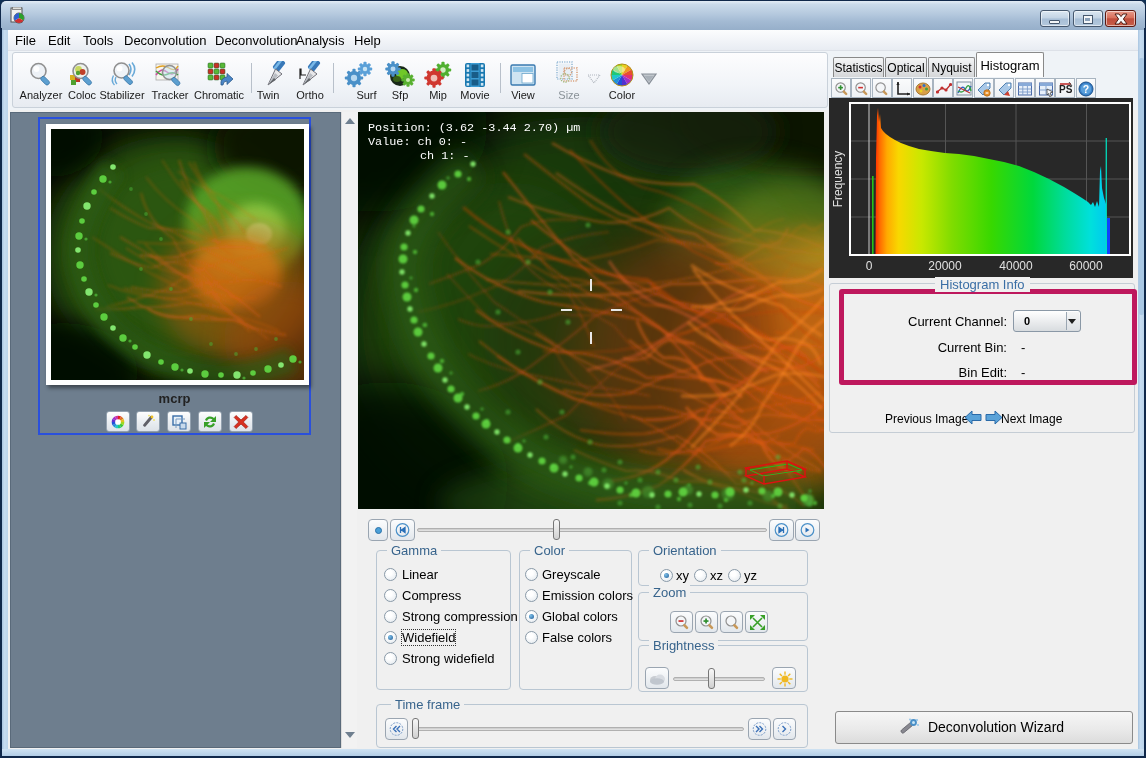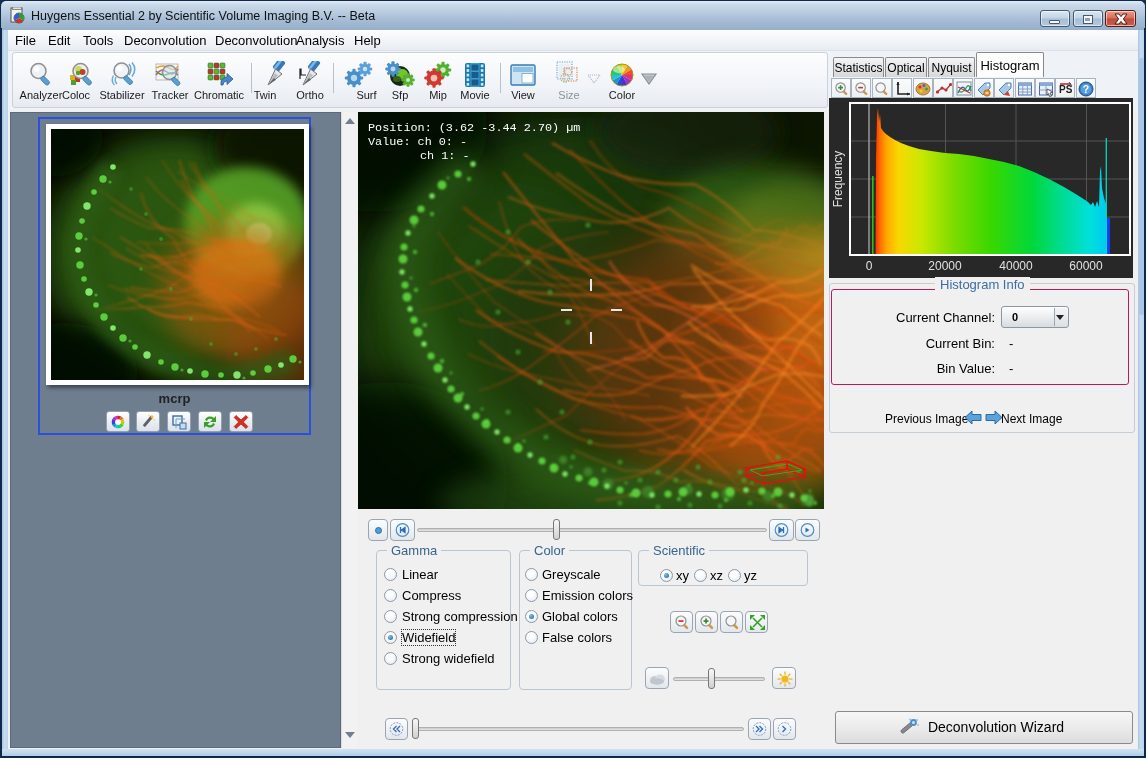--- a/index.html
+++ b/index.html
@@ -42,21 +42,21 @@
  background:radial-gradient(circle at 35% 35%,#7ec0e8,#1e5a96)}
 .rlabel{position:absolute;font-size:13px;color:#000}
 .slider-track{position:absolute;height:4px;border-radius:2px;background:linear-gradient(#c8c8c8,#e8e8e8);border:1px solid #b0b0b0}
 .slider-handle{position:absolute;width:7px;height:21px;border:1px solid #767676;border-radius:3px;
  background:linear-gradient(#f8f8f8,#d0d0d0)}
 #rightpanel{left:825px;top:-58px;width:312px;height:697px}
 .tab{position:absolute;font-size:12px;color:#000;border:1px solid #898989;border-bottom:none;
  background:linear-gradient(#f4f5f6,#e2e3e5 60%,#d5d7d9);border-radius:2px 2px 0 0;text-align:center}
 .itembtn{position:absolute;top:0;width:20px;height:20px;border:1px solid #a8b4c0;background:linear-gradient(#fafbfc,#eef1f4)}
 #histinfo-outer{position:absolute;left:2px;top:231px;width:306px;height:150px;border:1px solid #c5cdd5;border-radius:3px}
-#histinfo{position:absolute;left:4px;top:237px;width:298px;height:96px;border:1px solid #be185d;border-radius:3px}
+#histinfo{position:absolute;left:12px;top:237px;width:298px;height:96px;border:5px solid #be185d;border-radius:3px}
 .ilabel{position:absolute;font-size:13px;color:#000;text-align:right;width:150px}
 #combo{position:absolute;left:169px;top:16px;width:68px;height:22px;border:1px solid #8a98a6;border-radius:3px;
  background:linear-gradient(#ffffff,#e8eaec 60%,#d8dcdf)}
 #wizbtn{position:absolute;left:8px;top:659px;width:298px;height:33px;border:1px solid #8a8a8a;border-radius:3px;
  background:linear-gradient(#f6f6f6,#eaeaea 55%,#dcdcdc);font-size:14px;color:#000;text-align:center;line-height:31px}
 .edge{background:linear-gradient(90deg,#a8c4e0,#c6dcf0 40%,#bcd4ea);z-index:30}
 </style></head><body>
 <div id="win">
     <div class="abs" style="left:0;top:28px;width:2px;height:730px;background:#10284a;z-index:31"></div>
     <div class="abs" style="left:1144px;top:28px;width:2px;height:730px;background:#10284a;z-index:31"></div>
@@ -66,21 +66,20 @@
     <div class="abs" style="left:2px;top:749px;width:1142px;height:7px;background:linear-gradient(#cfe2f2,#b2cde6);z-index:30"></div>
     <div class="abs" id="titlebar"></div>
     <svg class="abs" width="18" height="18" style="left:9px;top:7px" viewBox="0 0 18 18">
       <rect x="2" y="1" width="11" height="14" fill="#f2f2f0" stroke="#555" stroke-width="1"></rect>
       <rect x="3.5" y="0" width="9" height="2.5" fill="#e0e0dc" stroke="#666" stroke-width="0.7"></rect>
       <circle cx="10" cy="11" r="5" fill="#fff" stroke="#333" stroke-width="0.8"></circle>
       <path d="M10,11 L10,6 A5,5 0 0,1 14.3,13.5 Z" fill="#2aa02a"></path>
       <path d="M10,11 L14.3,13.5 A5,5 0 0,1 5.7,13.5 Z" fill="#d03030"></path>
       <path d="M10,11 L5.7,13.5 A5,5 0 0,1 10,6 Z" fill="#3060d0"></path>
     </svg>
-    <div class="abs" id="title-text">Huygens Essential 2 by Scientific Volume Imaging B.V. -- Beta</div>
     <div class="abs winbtn" id="btn-min" style="left:1040px;width:30px"></div>
     <div class="abs winbtn" id="btn-max" style="left:1073px;width:30px"></div>
     <div class="abs winbtn" id="btn-close"></div>
     <div class="abs" style="left:1049px;top:20px;width:11px;height:4px;background:#f4f6f8;border:1px solid #46586e;border-radius:1px"></div>
     <div class="abs" style="left:1083px;top:15px;width:10px;height:9px;background:#f4f6f8;border:1px solid #46586e"></div>
     <div class="abs" style="left:1085px;top:18px;width:5px;height:3px;background:#8aa0b8"></div>
     <svg class="abs" width="14" height="12" style="left:1114px;top:13px" viewBox="0 0 14 12">
       <path d="M1,1 L5,1 L7,3.6 L9,1 L13,1 L9.4,6 L13,11 L9,11 L7,8.4 L5,11 L1,11 L4.6,6 Z" fill="#f8f8f8" stroke="#401008" stroke-width="0.9"></path>
     </svg>
     <div class="abs" id="menubar"></div>
@@ -103,21 +102,21 @@
     <div class="ticon" style="left:68px"><svg width="28" height="28" viewBox="0 0 28 28">
         <rect x="2" y="14" width="5" height="5" fill="#d8b020"></rect>
         <rect x="7" y="16" width="5" height="5" fill="#c03828"></rect>
         <rect x="3" y="19" width="5" height="5" fill="#50a030"></rect>
         <circle cx="12.5" cy="10" r="7.5" fill="rgba(235,240,235,0.9)" stroke="#909090" stroke-width="1.6"></circle>
         <circle cx="10.5" cy="8.5" r="3.4" fill="#c8d860"></circle>
         <circle cx="14.5" cy="11" r="3" fill="#c04028"></circle>
         <circle cx="10" cy="12" r="2.2" fill="#50a030"></circle>
         <rect x="17.2" y="14.5" width="10" height="4.6" rx="2" transform="rotate(45 17.2 14.5)" fill="#5c9fd0" stroke="#3a77a8" stroke-width="0.8"></rect>
       </svg></div>
-    <div class="tlabel" style="left:37px;width:78px;color:#1a1a1a">Coloc</div>
+    <div class="tlabel" style="left:37px;width:90px;color:#1a1a1a">Coloc</div>
     <div class="ticon" style="left:108px"><svg width="30" height="28" viewBox="0 0 30 28">
         <path d="M21,3 q4,5 0,11" stroke="#6aaad8" stroke-width="1.6" fill="none"></path>
         <path d="M24,1.5 q5.5,6.5 0,14" stroke="#6aaad8" stroke-width="1.6" fill="none"></path>
         <path d="M8,16 q-2,4 1,7" stroke="#6aaad8" stroke-width="1.4" fill="none"></path>
         <path d="M5.5,14.5 q-3,5.5 1,9.5" stroke="#6aaad8" stroke-width="1.4" fill="none"></path>
         <circle cx="13.5" cy="9.5" r="7.5" fill="rgba(238,242,246,0.92)" stroke="#909090" stroke-width="1.6"></circle>
         <circle cx="11.5" cy="7.5" r="3" fill="#fff"></circle>
         <rect x="18.2" y="14" width="10" height="4.6" rx="2" transform="rotate(45 18.2 14)" fill="#5c9fd0" stroke="#3a77a8" stroke-width="0.8"></rect>
       </svg></div>
     <div class="tlabel" style="left:78px;width:88px;color:#1a1a1a">Stabilizer</div>
@@ -143,21 +142,21 @@
         <path d="M16,24 Q15,17 22,16 L22,12.5 L28,18 L22,23.5 L22,20 Q18,20 18,24 Z" fill="#4a86c8" stroke="#2a5888" stroke-width="0.8"></path>
       </svg></div>
     <div class="tlabel" style="left:174px;width:90px;color:#1a1a1a">Chromatic</div>
     <div class="ticon" style="left:261px"><svg width="28" height="28" viewBox="0 0 28 28">
         <rect x="14" y="-2" width="8" height="12" rx="2" transform="rotate(38 18 4)" fill="#3878b8"></rect>
         <rect x="15.5" y="-2" width="2.5" height="12" transform="rotate(38 18 4)" fill="#78b8e8"></rect>
         <path d="M7,24 L14.5,8 L21,13 Z" fill="#e8e8ea" stroke="#707078" stroke-width="1"></path>
         <path d="M7,24 L14,12 L17,14.5 Z" fill="#b8bcc2"></path>
         <path d="M7,24 L13,17 L15,18.8 Z" fill="#606468"></path>
       </svg></div>
-    <div class="tlabel" style="left:220px;width:90px;color:#1a1a1a">Twin</div>
+    <div class="tlabel" style="left:230px;width:76px;color:#1a1a1a">Twin</div>
     <div class="ticon" style="left:296px"><svg width="28" height="28" viewBox="0 0 28 28">
         <path d="M4,18 L4,8 L5,8 L5,14 L10,14" stroke="#202020" stroke-width="1.2" fill="none"></path>
         <rect x="14" y="-2" width="8" height="12" rx="2" transform="rotate(38 18 4)" fill="#3878b8"></rect>
         <rect x="15.5" y="-2" width="2.5" height="12" transform="rotate(38 18 4)" fill="#78b8e8"></rect>
         <path d="M7,24 L14.5,8 L21,13 Z" fill="#e8e8ea" stroke="#707078" stroke-width="1"></path>
         <path d="M7,24 L14,12 L17,14.5 Z" fill="#b8bcc2"></path>
         <path d="M7,24 L13,17 L15,18.8 Z" fill="#606468"></path>
       </svg></div>
     <div class="tlabel" style="left:265px;width:90px;color:#1a1a1a">Ortho</div>
     <div class="ticon" style="left:344px"><svg width="30" height="28" viewBox="0 0 30 28">
@@ -743,28 +742,31 @@
       </div>
       <div class="radio" style="left:523px;top:458px"></div>
       <div class="rlabel" style="left:540px;top:457px">Greyscale</div>
       <div class="radio" style="left:523px;top:479px"></div>
       <div class="rlabel" style="left:540px;top:478px">Emission colors</div>
       <div class="radio sel" style="left:523px;top:500px"></div>
       <div class="rlabel" style="left:540px;top:499px">Global colors</div>
       <div class="radio" style="left:523px;top:521px"></div>
       <div class="rlabel" style="left:540px;top:520px">False colors</div>
       <div class="grp" style="left:636px;top:440px;width:170px;height:36px">
-        <div class="grplabel" style="left:10px">Scientific</div>
+        <div class="grplabel" style="left:10px">Orientation</div>
       </div>
       <div class="radio sel" style="left:658px;top:459px"></div>
       <div class="rlabel" style="left:674px;top:458px">xy</div>
       <div class="radio" style="left:692px;top:459px"></div>
       <div class="rlabel" style="left:708px;top:458px">xz</div>
       <div class="radio" style="left:726px;top:459px"></div>
       <div class="rlabel" style="left:742px;top:458px">yz</div>
+      <div class="grp" style="left:636px;top:482px;width:170px;height:49px">
+        <div class="grplabel" style="left:10px">Zoom</div>
+      </div>
       <div class="abs navbtn" style="left:668px;top:501px;width:23px;height:22px">
         <div style="position:absolute;left:3px;top:2px"><svg width="17" height="17" viewBox="0 0 17 17">
             <circle cx="7" cy="7" r="5" fill="#f4f6f8" stroke="#909090" stroke-width="1.2"></circle>
             <rect x="4.5" y="6.2" width="5" height="1.7" fill="#d03030"></rect>
             <rect x="10.5" y="9.5" width="6" height="2.6" rx="1.2" transform="rotate(45 10.5 9.5)" fill="#c89858"></rect>
           </svg></div>
       </div>
       <div class="abs navbtn" style="left:693px;top:501px;width:23px;height:22px">
         <div style="position:absolute;left:3px;top:2px"><svg width="17" height="17" viewBox="0 0 17 17">
             <circle cx="7" cy="7" r="5" fill="#f4f6f8" stroke="#909090" stroke-width="1.2"></circle>
@@ -782,20 +784,23 @@
       <div class="abs navbtn" style="left:743px;top:501px;width:23px;height:22px">
         <div style="position:absolute;left:3px;top:2px"><svg width="17" height="17" viewBox="0 0 17 17">
             <g fill="#38a028">
               <path d="M1,1 L6,1 L1,6 Z"></path>
               <path d="M16,1 L16,6 L11,1 Z"></path>
               <path d="M1,16 L1,11 L6,16 Z"></path>
               <path d="M16,16 L11,16 L16,11 Z"></path>
             </g>
             <path d="M4,4 L13,13 M13,4 L4,13" stroke="#38a028" stroke-width="1.6"></path>
           </svg></div>
+      </div>
+      <div class="grp" style="left:636px;top:535px;width:170px;height:47px">
+        <div class="grplabel" style="left:10px">Brightness</div>
       </div>
       <div class="abs navbtn" style="left:643px;top:557px;width:24px;height:22px">
         <svg width="17" height="12" style="position:absolute;left:3px;top:5px" viewBox="0 0 17 12">
           <ellipse cx="6" cy="7" rx="5" ry="4" fill="#c8ccd2"></ellipse>
           <ellipse cx="11" cy="6" rx="5" ry="4.4" fill="#d8dce2"></ellipse>
           <ellipse cx="8" cy="8.5" rx="7" ry="3.2" fill="#c0c6ce"></ellipse>
         </svg>
       </div>
       <div class="slider-track" style="left:671px;top:567px;width:92px"></div>
       <div class="slider-handle" style="left:706px;top:558px"></div>
@@ -804,20 +809,23 @@
           <circle cx="8" cy="8" r="3.6" fill="#f0b820"></circle>
           <rect x="7.3" y="0.5" width="1.4" height="3.2" fill="#f0b820" transform="rotate(0 8 8)"></rect>
           <rect x="7.3" y="0.5" width="1.4" height="3.2" fill="#f0b820" transform="rotate(45 8 8)"></rect>
           <rect x="7.3" y="0.5" width="1.4" height="3.2" fill="#f0b820" transform="rotate(90 8 8)"></rect>
           <rect x="7.3" y="0.5" width="1.4" height="3.2" fill="#f0b820" transform="rotate(135 8 8)"></rect>
           <rect x="7.3" y="0.5" width="1.4" height="3.2" fill="#f0b820" transform="rotate(180 8 8)"></rect>
           <rect x="7.3" y="0.5" width="1.4" height="3.2" fill="#f0b820" transform="rotate(225 8 8)"></rect>
           <rect x="7.3" y="0.5" width="1.4" height="3.2" fill="#f0b820" transform="rotate(270 8 8)"></rect>
           <rect x="7.3" y="0.5" width="1.4" height="3.2" fill="#f0b820" transform="rotate(315 8 8)"></rect>
         </svg>
+      </div>
+      <div class="grp" style="left:374px;top:594px;width:432px;height:44px">
+        <div class="grplabel" style="left:14px">Time frame</div>
       </div>
       <div class="abs navbtn" style="left:383px;top:608px;width:23px;height:22px">
         <svg width="15" height="14" style="position:absolute;left:3px;top:3px" viewBox="0 0 15 14">
           <circle cx="7.5" cy="7" r="6.3" fill="none" stroke="#7a9cc8" stroke-width="1" stroke-dasharray="2 1.2"></circle>
           <path d="M7.5,4 L4.5,7 L7.5,10 M11,4 L8,7 L11,10" stroke="#3a70b8" stroke-width="1.4" fill="none"></path>
         </svg>
       </div>
       <div class="slider-track" style="left:410px;top:617px;width:332px"></div>
       <div class="slider-handle" style="left:410px;top:608px"></div>
       <div class="abs navbtn" style="left:746px;top:608px;width:23px;height:22px">
@@ -979,21 +987,21 @@
         <div class="abs" style="left:108px;top:225px;background:#f0f0f0;padding:0 5px;font-size:13px;color:#3a6ea5;z-index:2">Histogram Info</div>
         <div id="histinfo">
           <div class="ilabel" style="left:13px;top:20px">Current Channel:</div>
           <div id="combo">
             <div style="position:absolute;left:10px;top:4px;font-size:11px;font-weight:bold">0</div>
             <div style="position:absolute;right:1px;top:1px;width:13px;height:18px;border-left:1px solid #9aa6b2;background:linear-gradient(#f4f5f6,#dde1e5)"></div>
             <div style="position:absolute;right:4px;top:8px;width:0;height:0;border-left:4px solid transparent;border-right:4px solid transparent;border-top:5px solid #202020"></div>
           </div>
           <div class="ilabel" style="left:13px;top:46px">Current Bin:</div>
           <div style="position:absolute;left:177px;top:46px;font-size:13px">-</div>
-          <div class="ilabel" style="left:13px;top:71px">Bin Value:</div>
+          <div class="ilabel" style="left:13px;top:71px">Bin Edit:</div>
           <div style="position:absolute;left:177px;top:71px;font-size:13px">-</div>
         </div>
         <div class="abs" style="left:58px;top:360px;font-size:12px;color:#000">Previous Image</div>
         <svg class="abs" width="18" height="15" style="left:137px;top:358px" viewBox="0 0 18 15">
           <path d="M17,4.5 L8,4.5 L8,1 L1,7.5 L8,14 L8,10.5 L17,10.5 Z" fill="#5aa2d8" stroke="#2a6aa8" stroke-width="1"></path>
         </svg>
         <svg class="abs" width="18" height="15" style="left:158px;top:358px" viewBox="0 0 18 15">
           <path d="M1,4.5 L10,4.5 L10,1 L17,7.5 L10,14 L10,10.5 L1,10.5 Z" fill="#5aa2d8" stroke="#2a6aa8" stroke-width="1"></path>
         </svg>
         <div class="abs" style="left:174px;top:360px;font-size:12px;color:#000">Next Image</div>

